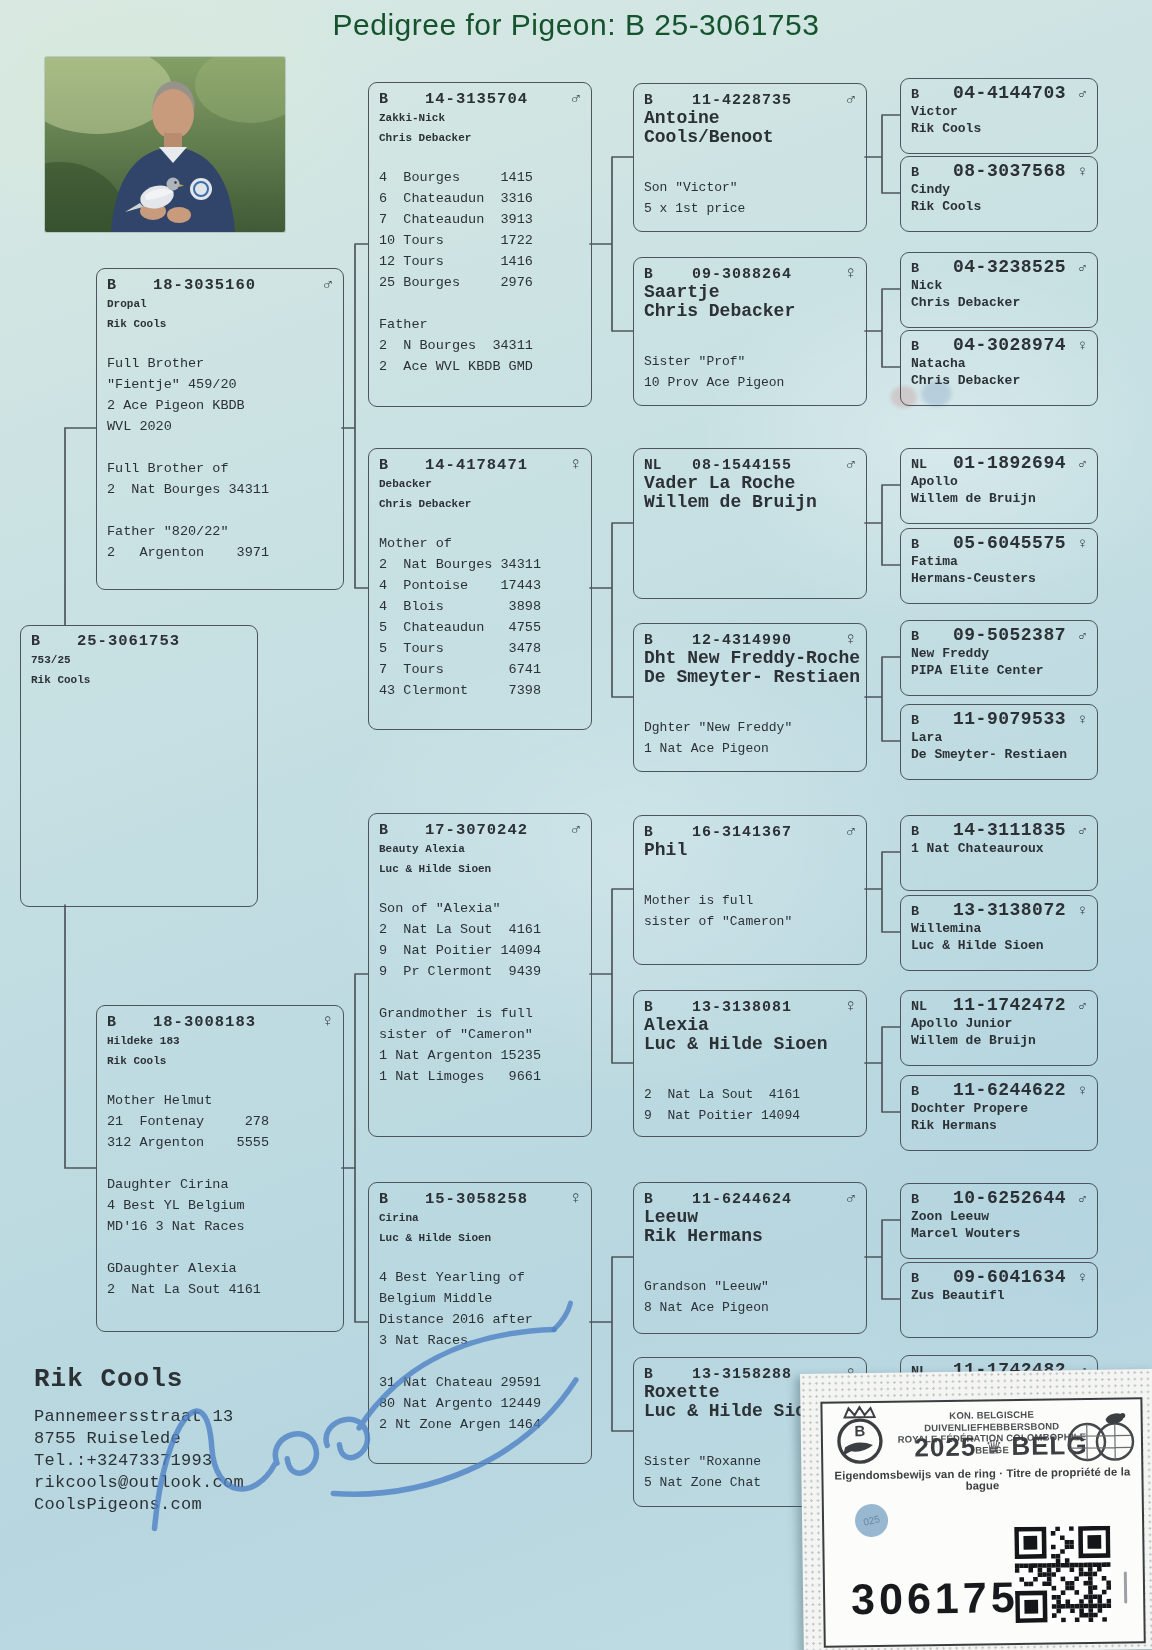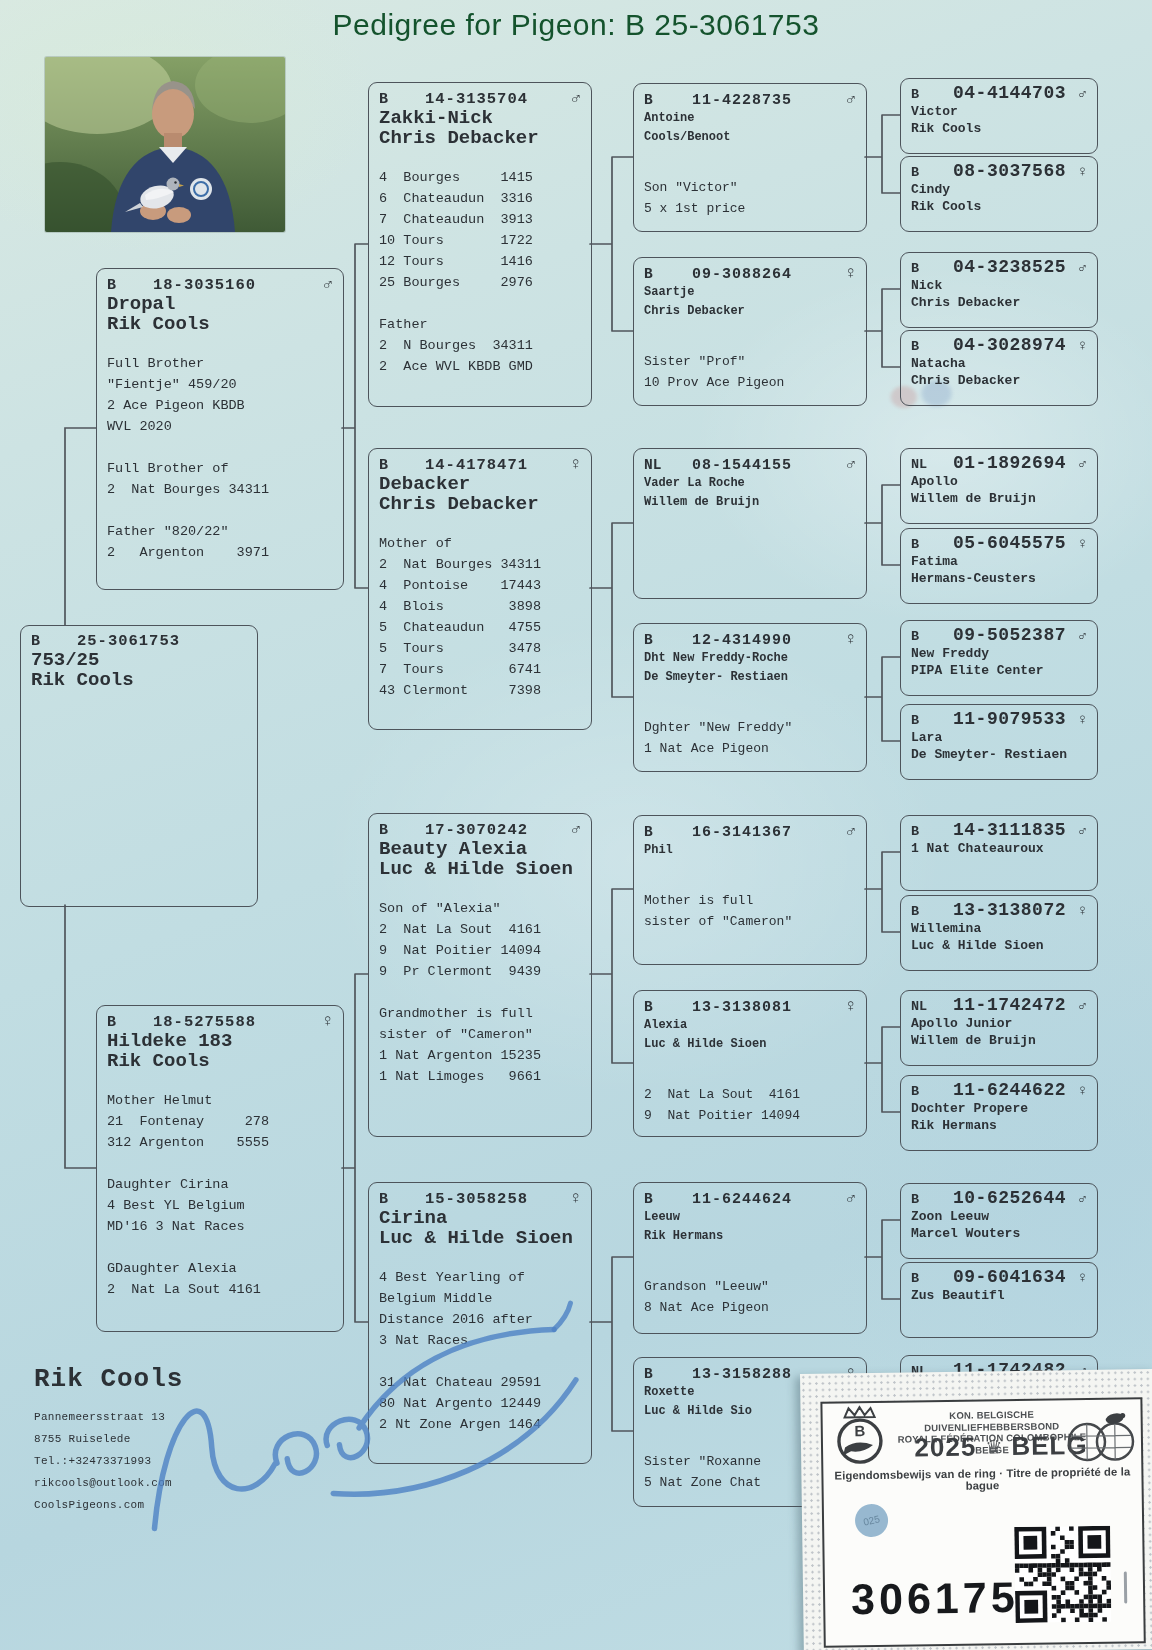--- a/index.html
+++ b/index.html
@@ -15,47 +15,47 @@
   }
   .title{position:absolute;top:8px;left:0;width:100%;text-align:center;
     font-size:30px;letter-spacing:.5px;color:#14532d;}
   
   .pbox{position:absolute;border:1.7px solid #4d545b;border-radius:9px;
     font-family:"Liberation Mono","DejaVu Sans Mono",monospace;color:#2c3136;z-index:2;}
   .phead{display:flex;align-items:baseline;padding:6px 10px 0 10px;font-weight:bold;}
   .country{display:inline-block;width:46px;font-size:15px;}
   .ring{font-size:15.5px;letter-spacing:1px;}
   .sex{margin-left:auto;font-size:17px;font-weight:bold;}
-  .pname,.powner{font-weight:bold;padding:0 10px;font-size:19px;line-height:20px;white-space:pre;}
+  .pname,.powner{font-weight:bold;padding:0 10px;font-size:11px;line-height:20px;white-space:pre;}
   .plines{padding:0 10px;font-size:13.5px;line-height:21px;white-space:pre;}
   .lg .plines{margin-top:19px;}
   .pline:empty::before{content:"\a0";}
   .md .country{width:48px;font-size:14.5px;}
   .md .ring{font-size:15px;}
-  .md .pname,.md .powner{font-size:12px;line-height:19px;}
+  .md .pname,.md .powner{font-size:18px;line-height:19px;}
   .md .plines{margin-top:30px;font-size:13px;line-height:21px;}
   .sm .phead{padding-top:4px;}
   .sm .country{width:42px;font-size:13.5px;}
   .sm .ring{font-size:18px;letter-spacing:.5px;}
   .sm .sex{font-size:15px;}
   .sm .pname,.sm .powner{font-size:13px;line-height:17px;}
   
   #conn{position:absolute;left:0;top:0;z-index:1;}
   
   .photo{position:absolute;left:45px;top:57px;width:240px;height:175px;z-index:2;
     border-radius:2px;overflow:hidden;box-shadow:0 0 0 1px rgba(90,110,100,.25);}
   
   .wm{position:absolute;left:878px;top:362px;width:86px;height:70px;opacity:.20;filter:blur(1px);z-index:0;
     background:radial-gradient(26px 22px at 30% 50%, #c05a5a 0 40%, transparent 60%),
                radial-gradient(30px 26px at 68% 45%, #4a6fb0 0 40%, transparent 60%);}
   
   .contact{position:absolute;left:34px;top:1364px;z-index:2;
     font-family:"Liberation Mono","DejaVu Sans Mono",monospace;color:#2c3136;}
   .contact-name{font-size:26px;font-weight:bold;letter-spacing:1px;margin-bottom:12px;}
-  .contact-line{font-size:11px;line-height:22px;letter-spacing:.3px;}
+  .contact-line{font-size:17px;line-height:22px;letter-spacing:.3px;}
   .signature{position:absolute;left:118px;top:1318px;z-index:3;transform:rotate(-13deg);}
   
   .stamp{position:absolute;left:800px;top:1374px;width:356px;height:280px;z-index:5;
     transform:rotate(-0.8deg);transform-origin:top left;
     background-color:#f4f5f2;
     background-image:radial-gradient(circle,#bfc4c9 1.05px,transparent 1.35px);
     background-size:6.5px 6.5px;
     box-shadow:-5px 3px 9px rgba(50,75,85,.35);}
   .stamp-inner{position:absolute;left:20px;top:28px;right:14px;bottom:6px;
     border:2px solid #3a3d3f;background:#fcfcfa;}
@@ -104,21 +104,21 @@
         <span class="ring">18-3035160</span>
         <span class="sex">♂</span>
       </div>
       <div class="pname">Dropal</div>
       <div class="powner">Rik Cools</div>
       <div class="plines"><div class="pline">Full Brother</div><div class="pline">"Fientje" 459/20</div><div class="pline">2 Ace Pigeon KBDB</div><div class="pline">WVL 2020</div><div class="pline"></div><div class="pline">Full Brother of</div><div class="pline">2  Nat Bourges 34311</div><div class="pline"></div><div class="pline">Father "820/22"</div><div class="pline">2   Argenton    3971</div></div>
     </div>
     <div class="pbox lg" style="left: 96px; top: 1005px; width: 246px; height: 325px;">
       <div class="phead">
         <span class="country">B</span>
-        <span class="ring">18-5275588</span>
+        <span class="ring">18-3008183</span>
         <span class="sex">♀</span>
       </div>
       <div class="pname">Hildeke 183</div>
       <div class="powner">Rik Cools</div>
       <div class="plines"><div class="pline">Mother Helmut</div><div class="pline">21  Fontenay     278</div><div class="pline">312 Argenton    5555</div><div class="pline"></div><div class="pline">Daughter Cirina</div><div class="pline">4 Best YL Belgium</div><div class="pline">MD'16 3 Nat Races</div><div class="pline"></div><div class="pline">GDaughter Alexia</div><div class="pline">2  Nat La Sout 4161</div></div>
     </div>
     <div class="pbox lg" style="left: 368px; top: 82px; width: 222px; height: 323px;">
       <div class="phead">
         <span class="country">B</span>
         <span class="ring">14-3135704</span>

